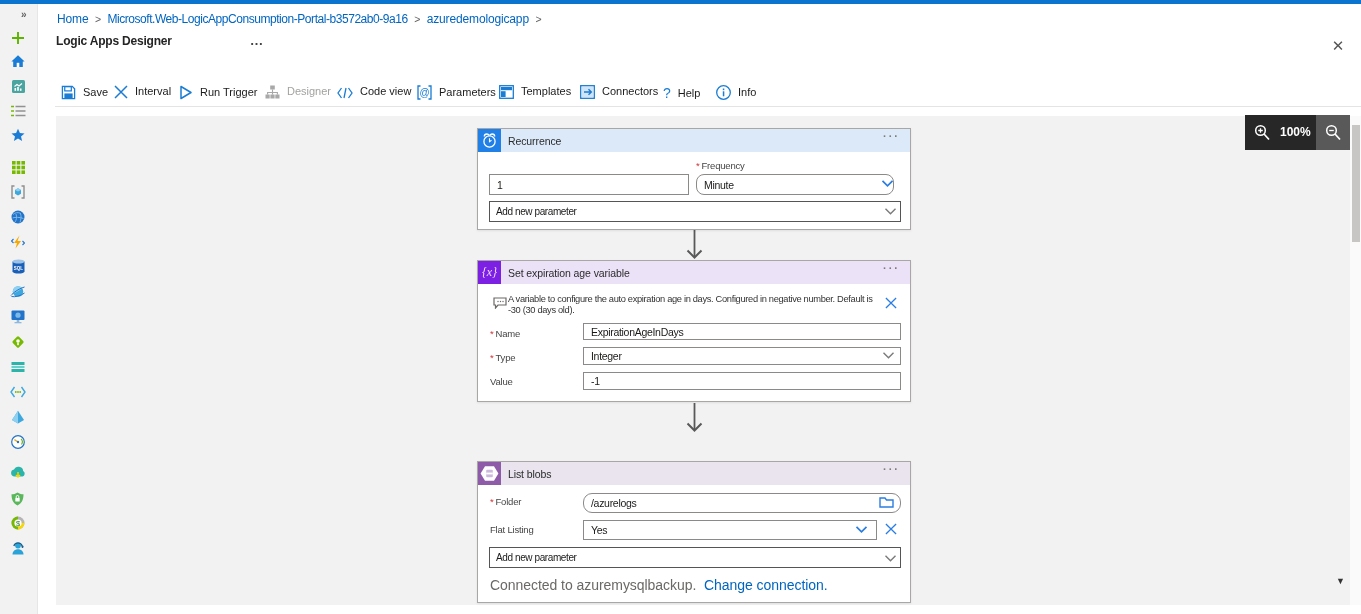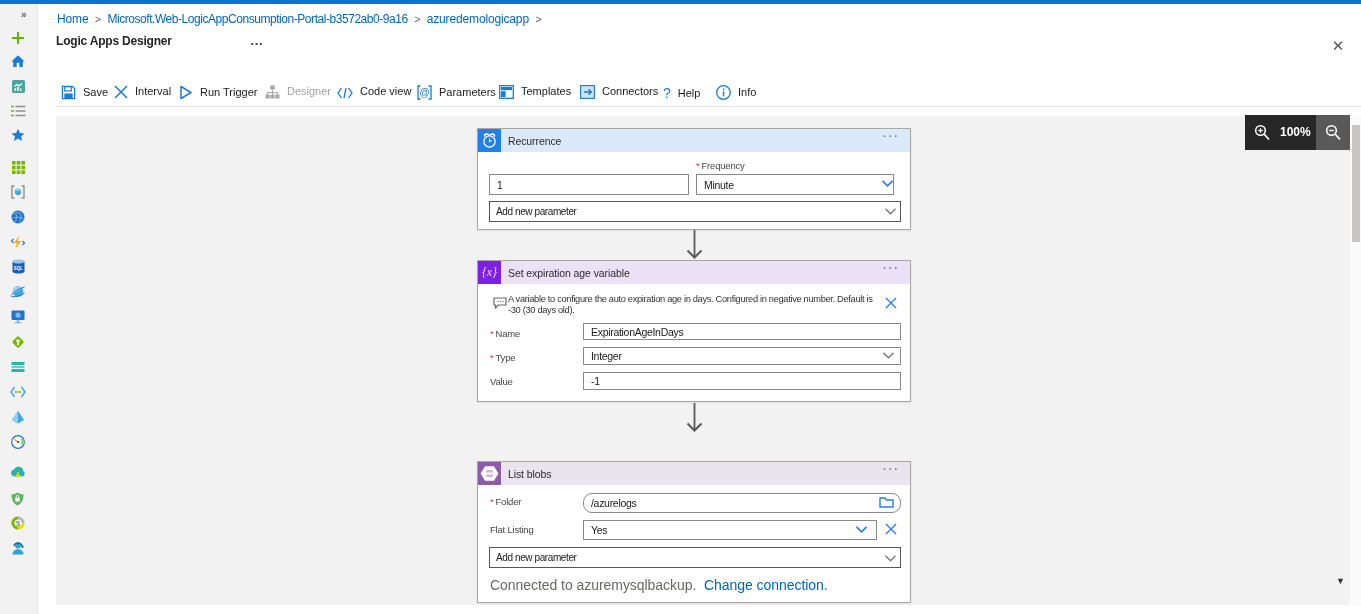--- a/index.html
+++ b/index.html
@@ -280,21 +280,21 @@
     <svg class="ctile" viewBox="0 0 23 23" style="background:#2080e8;">
         <g stroke="#fff" fill="none" stroke-width="1.3">
           <circle cx="11.5" cy="12.5" r="5.6"></circle>
           <path d="M11.5 9.3v3.4l2-1.4" stroke-width="1.1"></path>
           <path d="M6.3 7.6c0-1.5 1.2-2.6 2.6-2.6 1 0 1.8.5 2.3 1.3M16.7 7.6c0-1.5-1.2-2.6-2.6-2.6-1 0-1.8.5-2.3 1.3"></path>
         </g>
       </svg>
     <div class="lab" style="left:11px;top:31px;margin-top:42px;"><span class="req">*</span>Interval</div>
     <div class="lab" style="left:218px;top:31px;"><span class="req">*</span>Frequency</div>
     <div class="fld" style="left:11px;top:45px;width:200px;height:21px;">1</div>
-    <div class="fld" style="left:218px;top:45px;width:198px;height:21px;">Minute</div>
+    <div class="fld" style="left:218px;top:45px;width:198px;height:21px;border-radius:8px;">Minute</div>
     <svg class="chev" style="left:403px;top:49px;" viewBox="0 0 13 11">
         <path d="M1.5 2.8l5 5 5-5" stroke="#2a7de1" stroke-width="1.7" fill="none"></path>
       </svg>
     <div class="addparam" style="top:72px;">Add new parameter</div>
     <svg class="chev" style="left:406px;top:77px;" viewBox="0 0 13 11">
         <path d="M1.5 2.8l5 5 5-5" stroke="#7a7a7a" stroke-width="1.4" fill="none"></path>
       </svg>
   </div>
 
   <div class="card" id="card2" style="top:260px;height:142px;">

